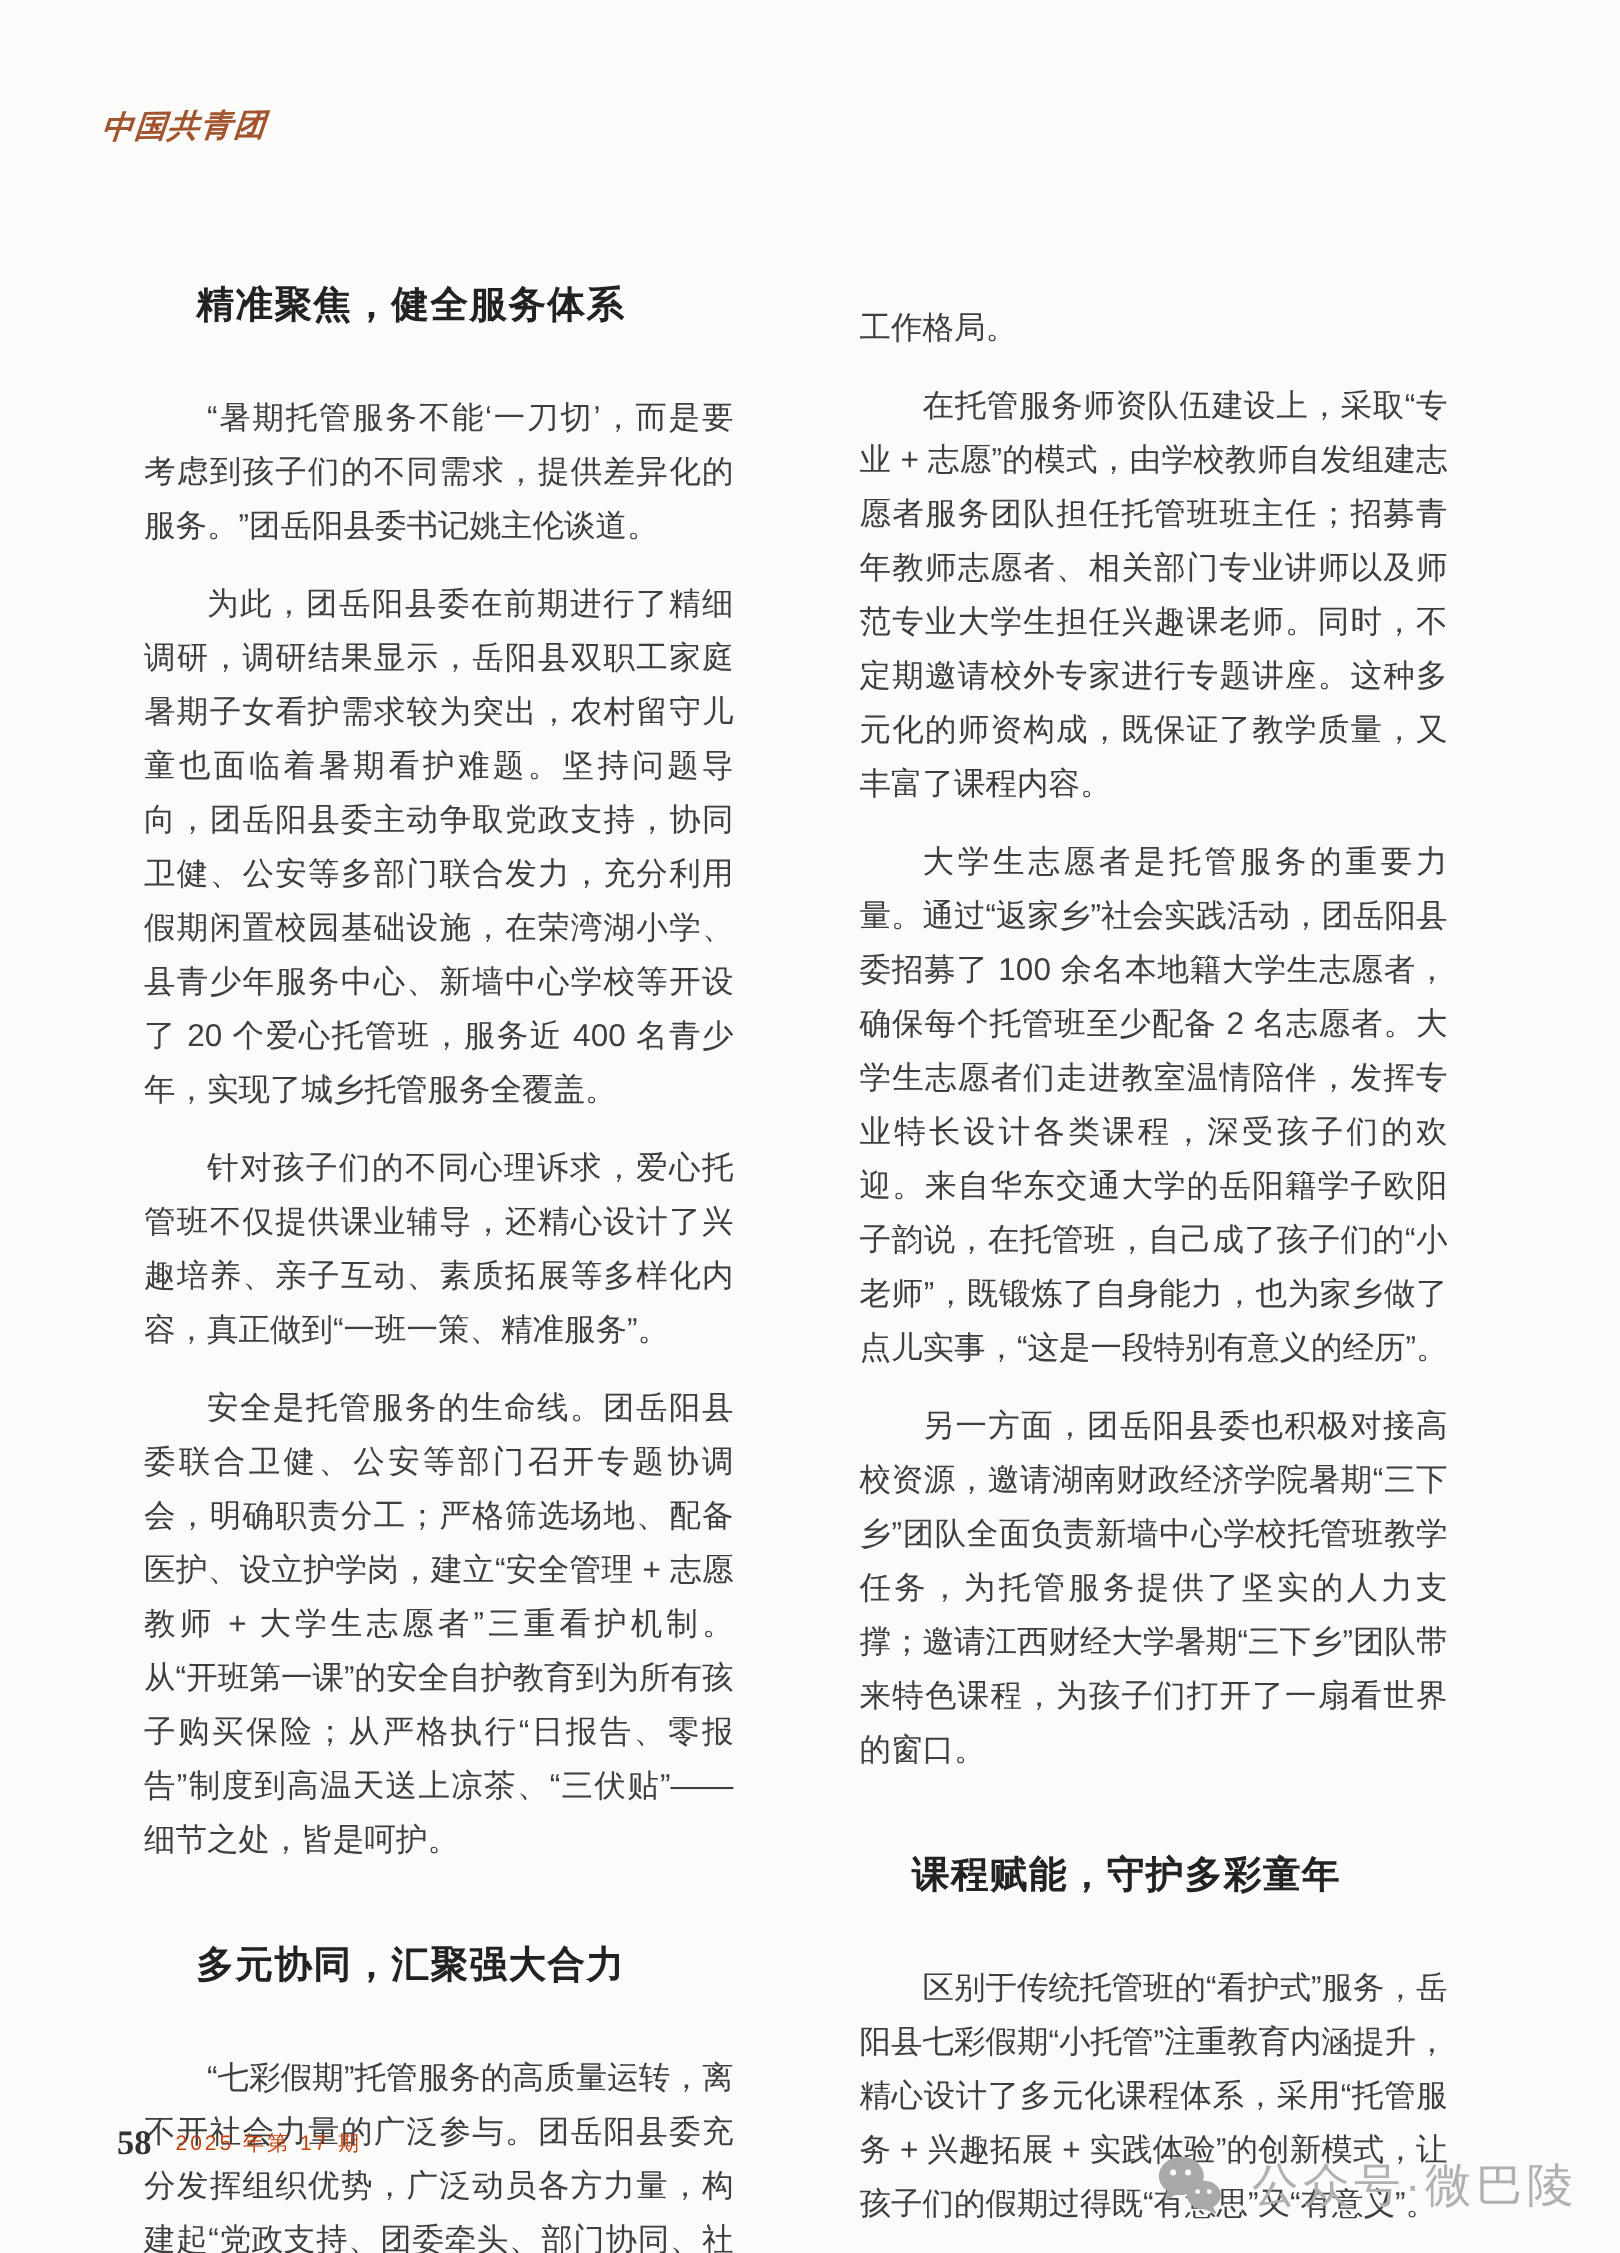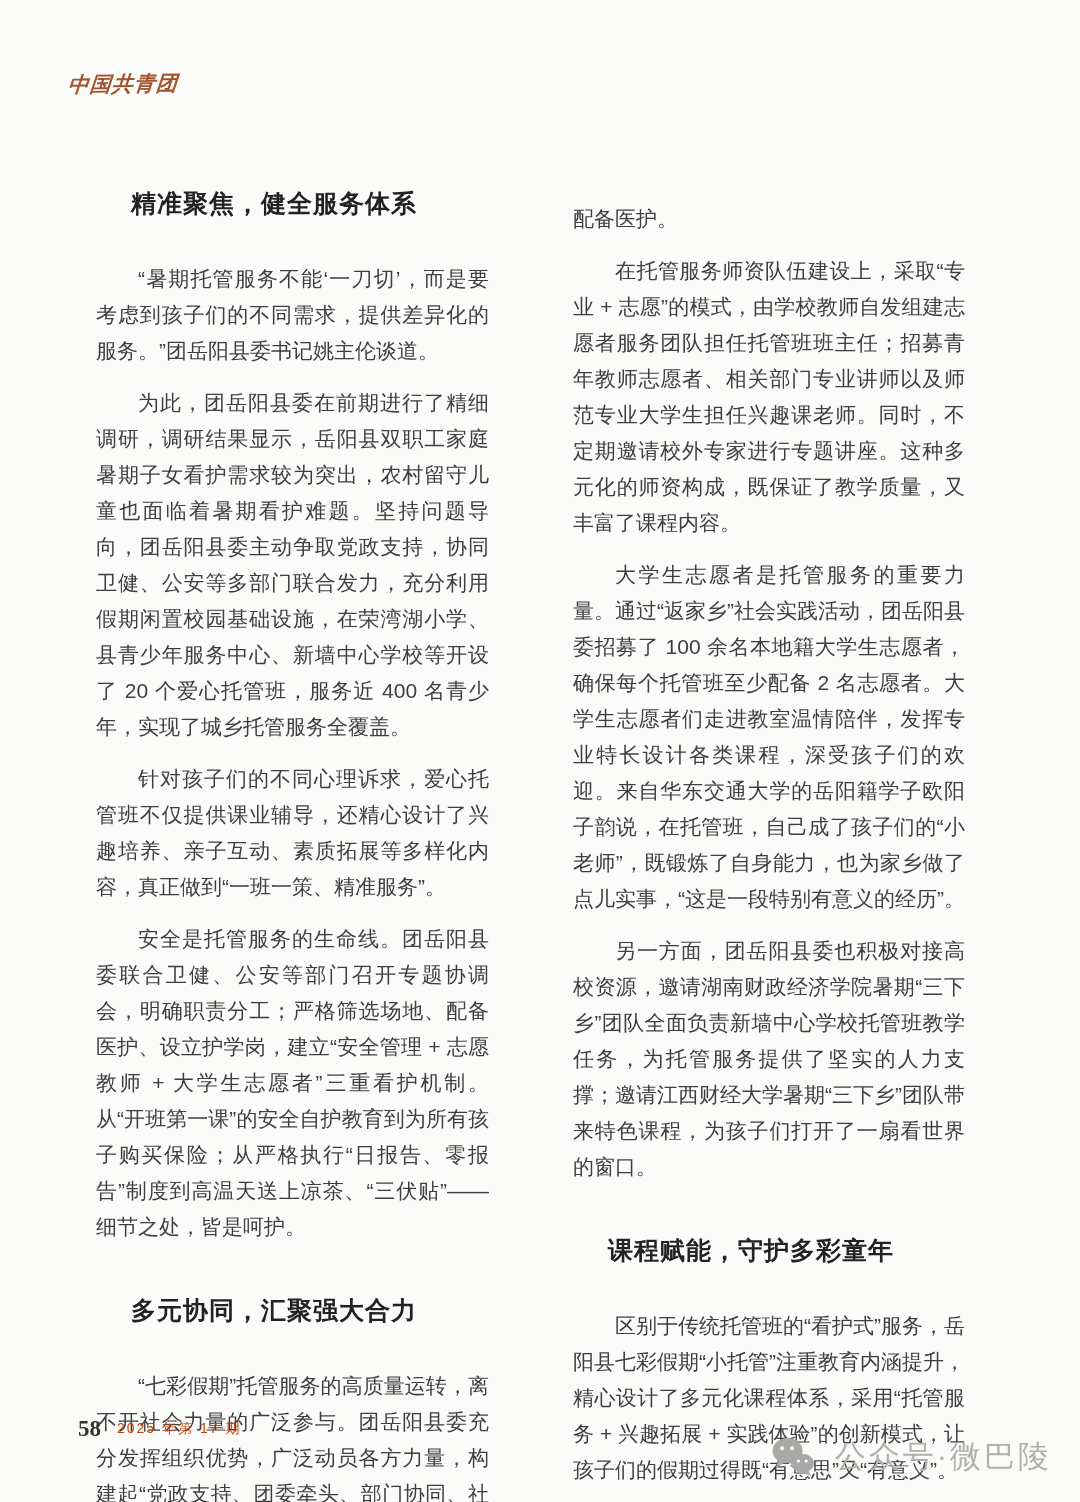--- a/index.html
+++ b/index.html
@@ -100,21 +100,21 @@
       <div class="block heading">精准聚焦，健全服务体系</div>
       <div class="block para">“暑期托管服务不能‘一刀切’，而是要考虑到孩子们的不同需求，提供差异化的服务。”团岳阳县委书记姚主伦谈道。</div>
       <div class="block para">为此，团岳阳县委在前期进行了精细调研，调研结果显示，岳阳县双职工家庭暑期子女看护需求较为突出，农村留守儿童也面临着暑期看护难题。坚持问题导向，团岳阳县委主动争取党政支持，协同卫健、公安等多部门联合发力，充分利用假期闲置校园基础设施，在荣湾湖小学、县青少年服务中心、新墙中心学校等开设了 20 个爱心托管班，服务近 400 名青少年，实现了城乡托管服务全覆盖。</div>
       <div class="block para">针对孩子们的不同心理诉求，爱心托管班不仅提供课业辅导，还精心设计了兴趣培养、亲子互动、素质拓展等多样化内容，真正做到“一班一策、精准服务”。</div>
       <div class="block para">安全是托管服务的生命线。团岳阳县委联合卫健、公安等部门召开专题协调会，明确职责分工；严格筛选场地、配备医护、设立护学岗，建立“安全管理 + 志愿教师 + 大学生志愿者”三重看护机制。从“开班第一课”的安全自护教育到为所有孩子购买保险；从严格执行“日报告、零报告”制度到高温天送上凉茶、“三伏贴”——细节之处，皆是呵护。</div>
       <div class="block heading">多元协同，汇聚强大合力</div>
       <div class="block para">“七彩假期”托管服务的高质量运转，离不开社会力量的广泛参与。团岳阳县委充分发挥组织优势，广泛动员各方力量，构建起“党政支持、团委牵头、部门协同、社会参与”的</div>
     </div>
 
   <div class="column right">
-      <div class="block para noindent">配备医护。</div>
+      <div class="block para noindent">工作格局。</div>
       <div class="block para">在托管服务师资队伍建设上，采取“专业 + 志愿”的模式，由学校教师自发组建志愿者服务团队担任托管班班主任；招募青年教师志愿者、相关部门专业讲师以及师范专业大学生担任兴趣课老师。同时，不定期邀请校外专家进行专题讲座。这种多元化的师资构成，既保证了教学质量，又丰富了课程内容。</div>
       <div class="block para">大学生志愿者是托管服务的重要力量。通过“返家乡”社会实践活动，团岳阳县委招募了 100 余名本地籍大学生志愿者，确保每个托管班至少配备 2 名志愿者。大学生志愿者们走进教室温情陪伴，发挥专业特长设计各类课程，深受孩子们的欢迎。来自华东交通大学的岳阳籍学子欧阳子韵说，在托管班，自己成了孩子们的“小老师”，既锻炼了自身能力，也为家乡做了点儿实事，“这是一段特别有意义的经历”。</div>
       <div class="block para">另一方面，团岳阳县委也积极对接高校资源，邀请湖南财政经济学院暑期“三下乡”团队全面负责新墙中心学校托管班教学任务，为托管服务提供了坚实的人力支撑；邀请江西财经大学暑期“三下乡”团队带来特色课程，为孩子们打开了一扇看世界的窗口。</div>
       <div class="block heading">课程赋能，守护多彩童年</div>
       <div class="block para">区别于传统托管班的“看护式”服务，岳阳县七彩假期“小托管”注重教育内涵提升，精心设计了多元化课程体系，采用“托管服务 + 兴趣拓展 + 实践体验”的创新模式，让孩子们的假期过得既“有意思”又“有意义”。</div>
     </div>
 
   <div class="footer">
     <span class="page-num">58</span>
     <span class="issue">2025 年第 17 期</span>

